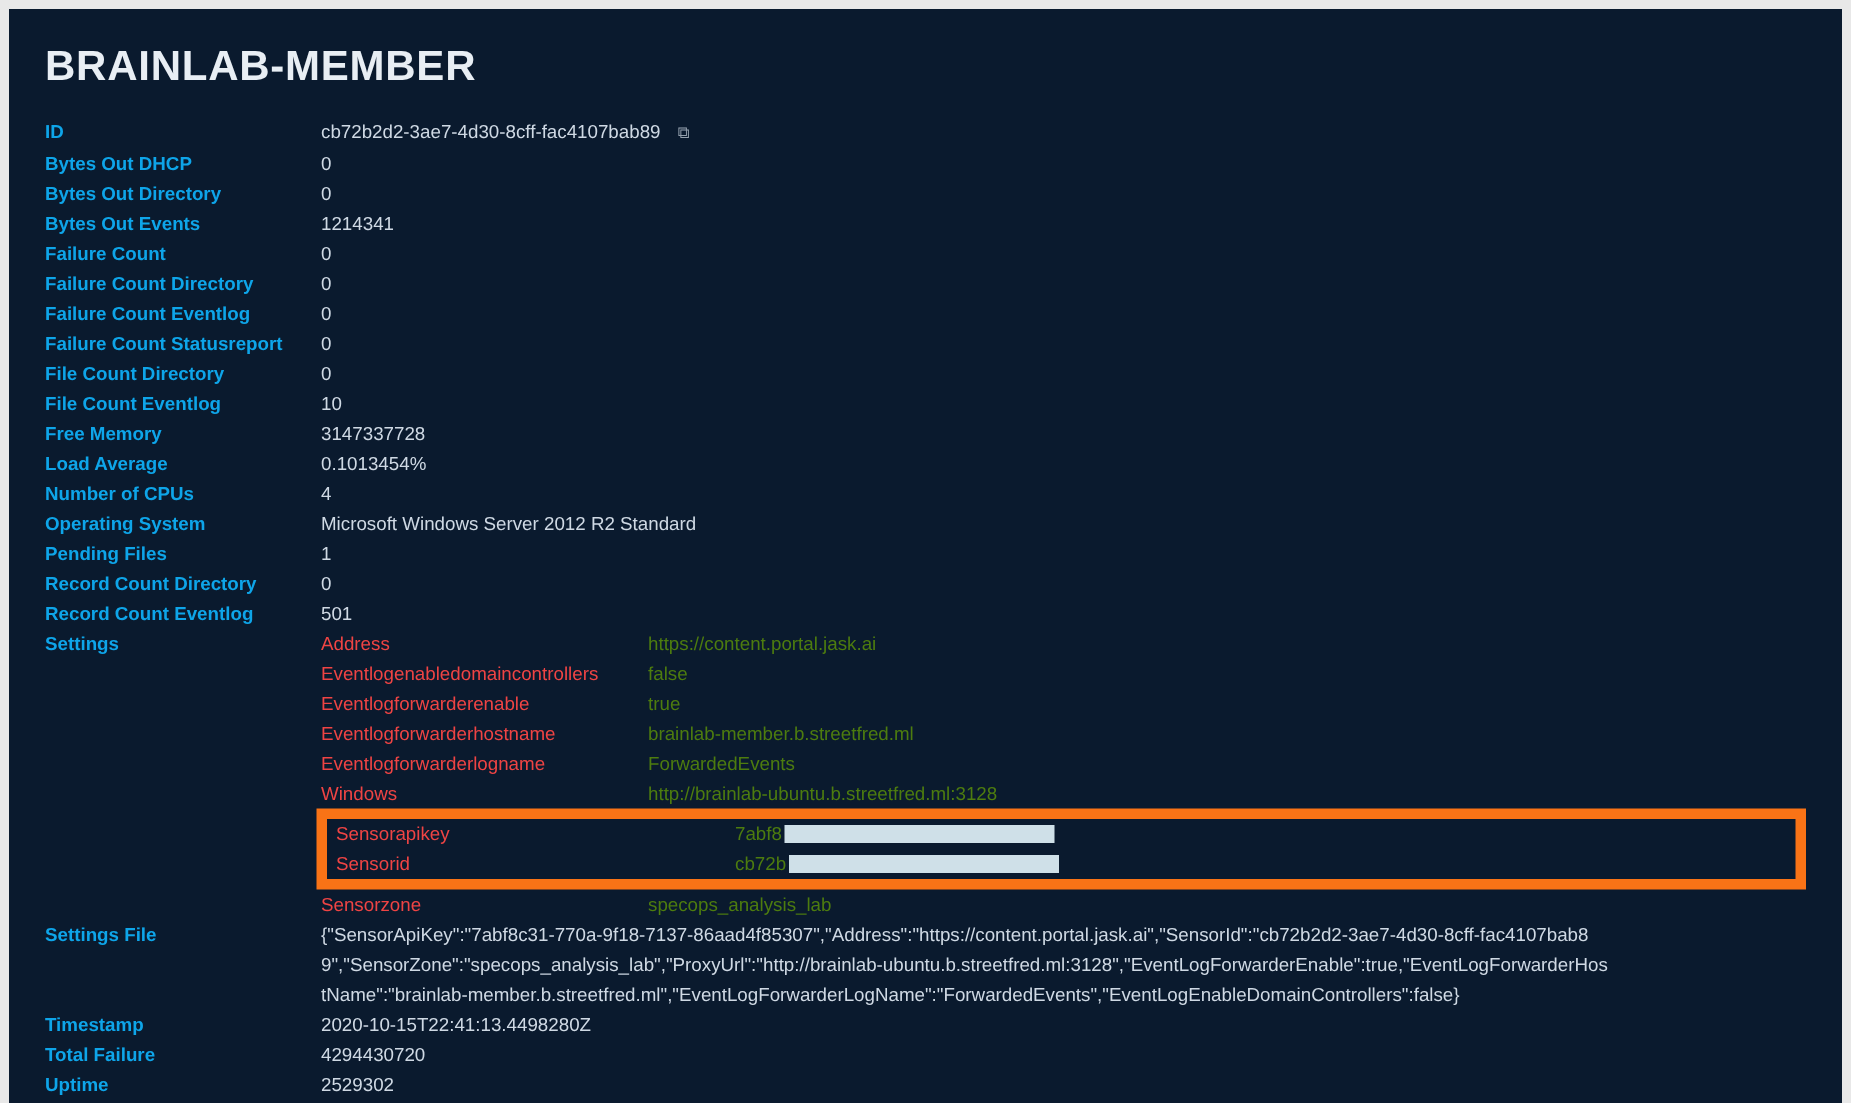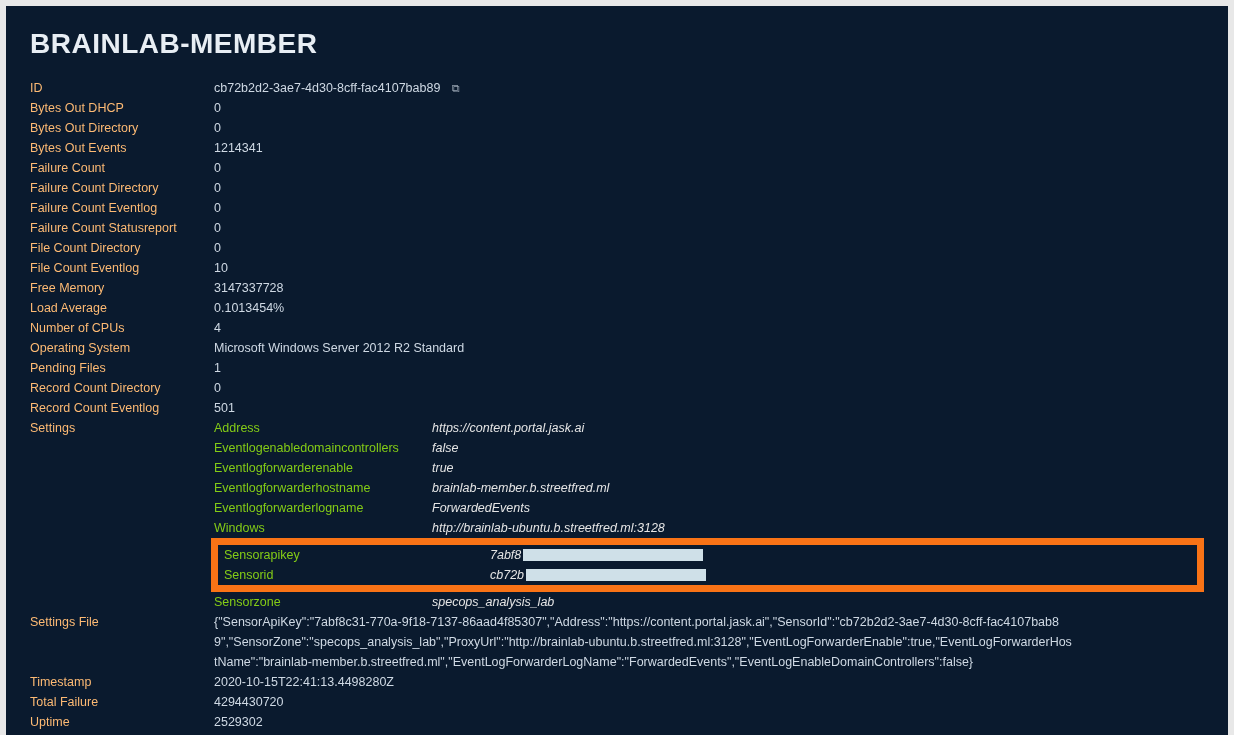--- a/index.html
+++ b/index.html
@@ -28,22 +28,22 @@
     }
     .row {
       display: flex;
       align-items: flex-start;
       line-height: 20px;
       margin-bottom: 0px;
     }
     .label-col {
       width: 184px;
       flex-shrink: 0;
-      color: #fdba74;
-      font-weight: 400;
+      color: #0ea5e9;
+      font-weight: 700;
     }
     .value-col {
       flex: 1;
       color: #cfd9e4;
     }
     .copy-icon {
       display: inline-block;
       margin-left: 8px;
       font-size: 11px;
       opacity: 0.7;
@@ -53,26 +53,25 @@
       display: flex;
       flex-direction: column;
     }
     .nested-row {
       display: flex;
       line-height: 20px;
     }
     .nested-label {
       width: 218px;
       flex-shrink: 0;
-      color: #84cc16;
+      color: #ef4444;
     }
     .nested-value {
       flex: 1;
-      color: #e5e5e5;
-      font-style: italic;
+      color: #4d7c0f;
     }
     .redact {
       display: inline-block;
       background: #cfe0e8;
       height: 12px;
       width: 180px;
       vertical-align: middle;
       margin-left: 2px;
     }
     .highlight-box {

